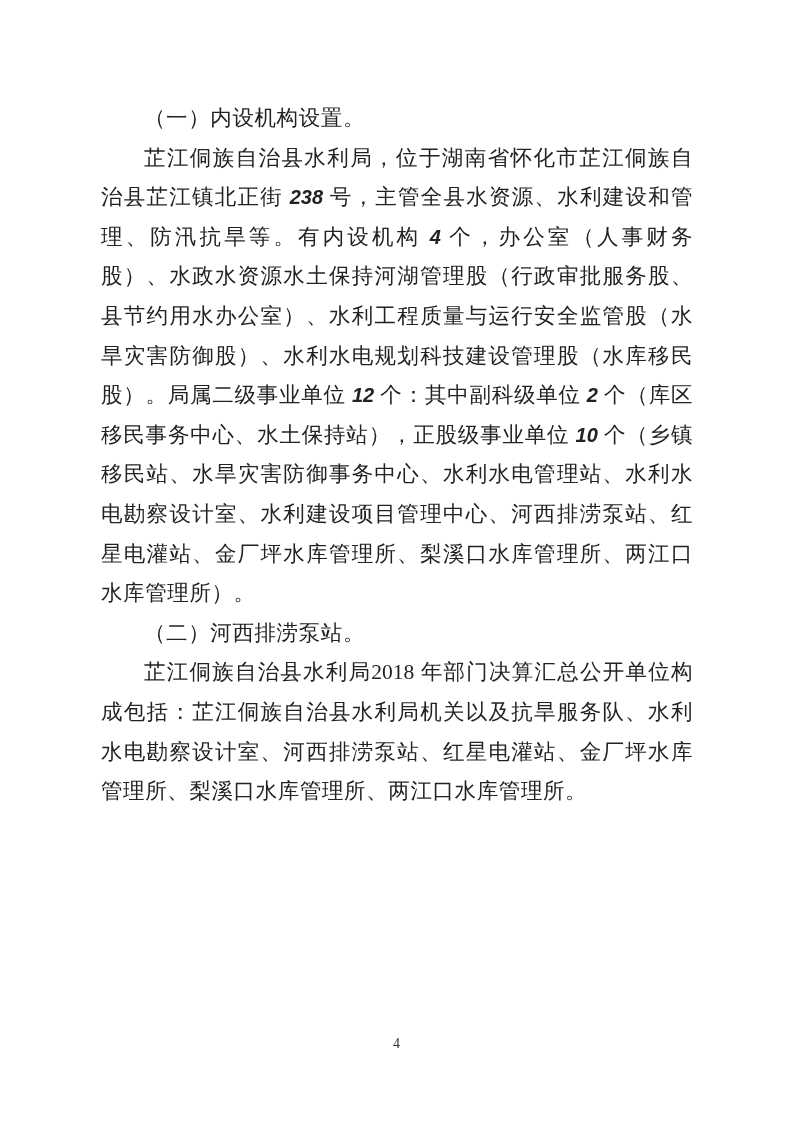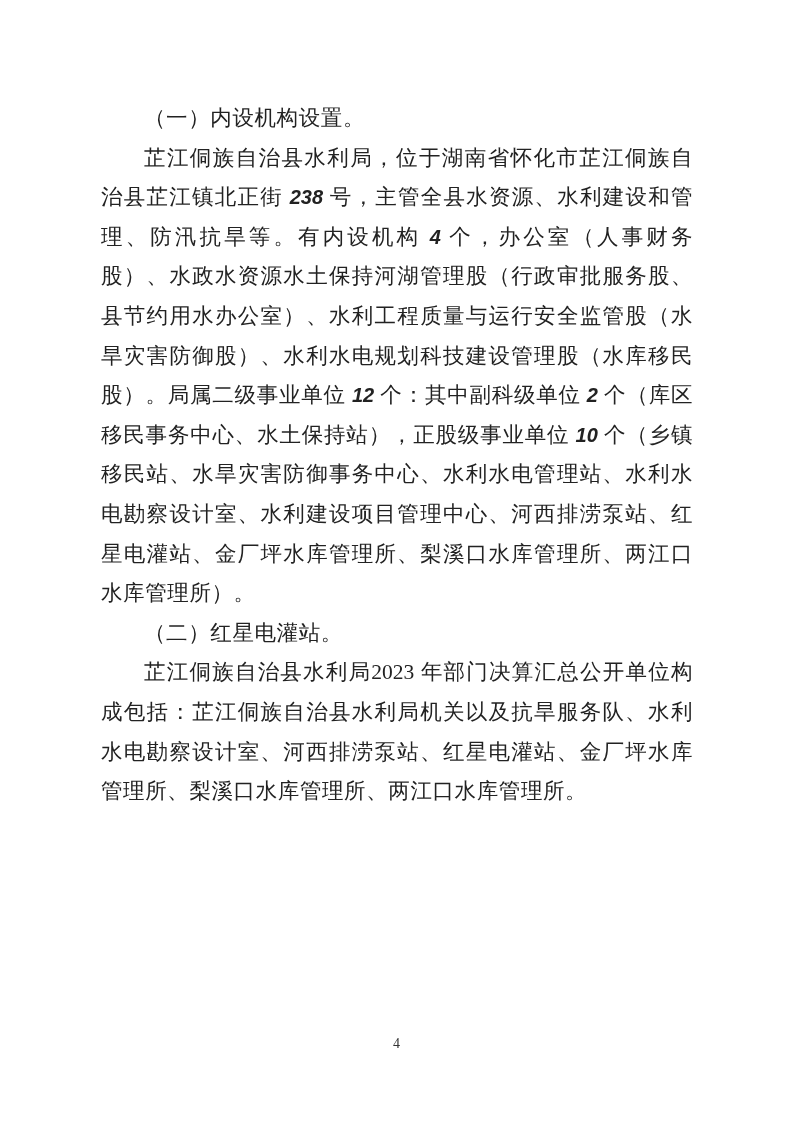--- a/index.html
+++ b/index.html
@@ -56,19 +56,19 @@
     color: #333333;
   }
 </style>
 </head>
 <body>
 
 <div class="page">
   <div class="content">
     <p>（一）内设机构设置。</p>
     <p>芷江侗族自治县水利局，位于湖南省怀化市芷江侗族自治县芷江镇北正街 <span class="num-sans">238</span> 号，主管全县水资源、水利建设和管理、防汛抗旱等。有内设机构 <span class="num-sans">4</span> 个，办公室（人事财务股）、水政水资源水土保持河湖管理股（行政审批服务股、县节约用水办公室）、水利工程质量与运行安全监管股（水旱灾害防御股）、水利水电规划科技建设管理股（水库移民股）。局属二级事业单位 <span class="num-sans">12</span> 个：其中副科级单位 <span class="num-sans">2</span> 个（库区移民事务中心、水土保持站），正股级事业单位 <span class="num-sans">10</span> 个（乡镇移民站、水旱灾害防御事务中心、水利水电管理站、水利水电勘察设计室、水利建设项目管理中心、河西排涝泵站、红星电灌站、金厂坪水库管理所、梨溪口水库管理所、两江口水库管理所）。</p>
-    <p>（二）红星电灌站。</p>
-    <p>芷江侗族自治县水利局<span class="num-serif">2023</span> 年部门决算汇总公开单位构成包括：芷江侗族自治县水利局机关以及抗旱服务队、水利水电勘察设计室、河西排涝泵站、红星电灌站、金厂坪水库管理所、梨溪口水库管理所、两江口水库管理所。</p>
+    <p>（二）河西排涝泵站。</p>
+    <p>芷江侗族自治县水利局<span class="num-serif">2018</span> 年部门决算汇总公开单位构成包括：芷江侗族自治县水利局机关以及抗旱服务队、水利水电勘察设计室、河西排涝泵站、红星电灌站、金厂坪水库管理所、梨溪口水库管理所、两江口水库管理所。</p>
   </div>
   <div class="footer">
     <span>4</span>
   </div>
 </div>
 
 </body></html>

